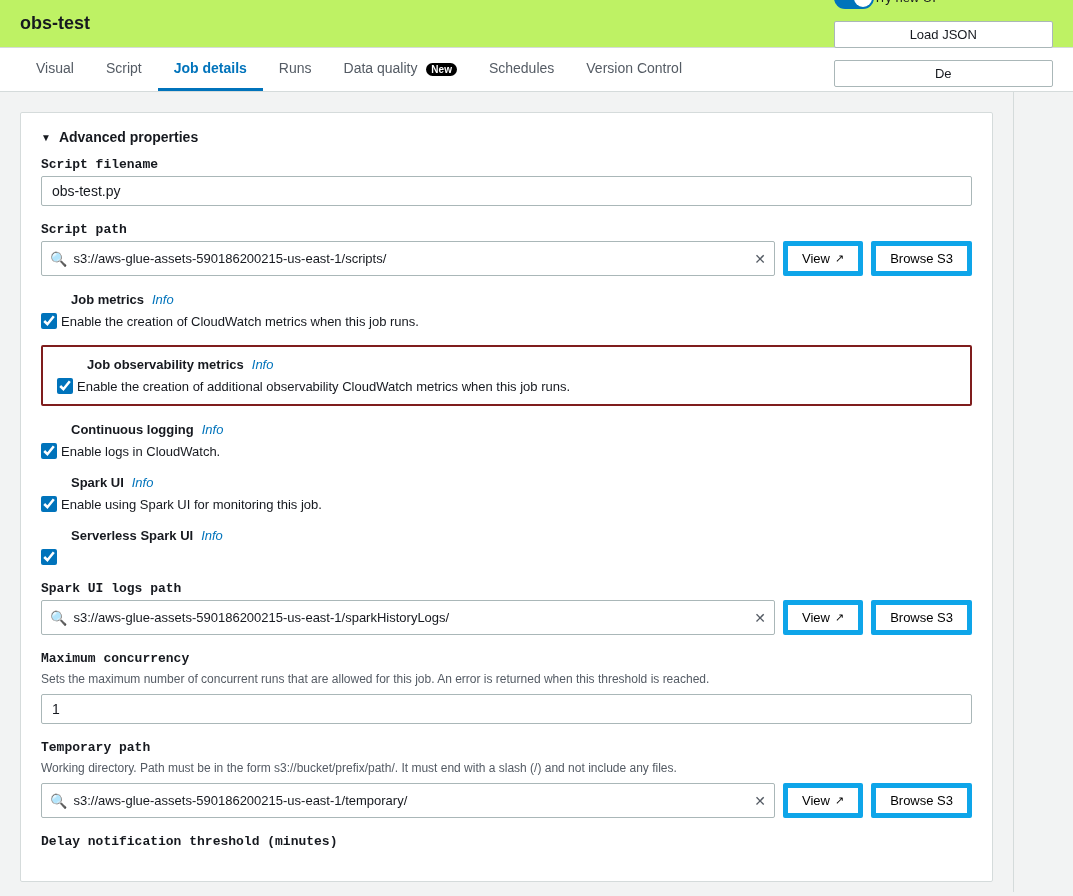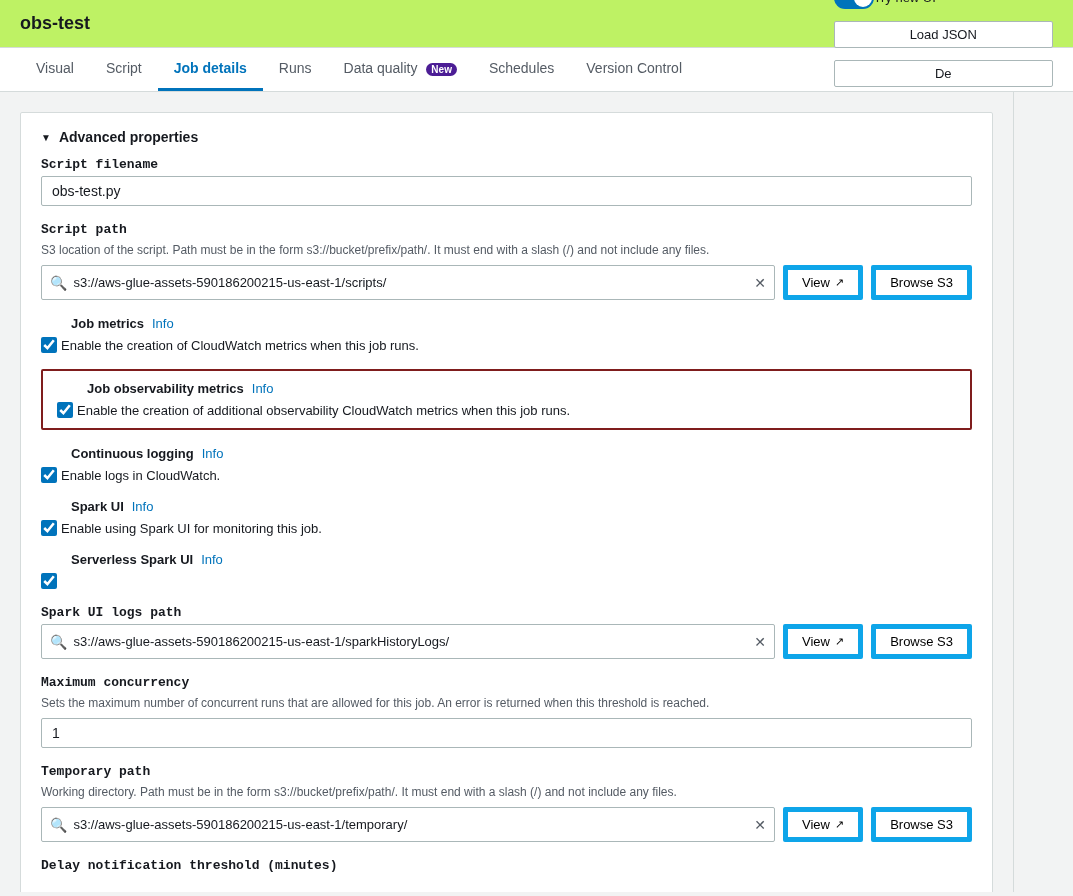--- a/index.html
+++ b/index.html
@@ -79,21 +79,21 @@
       cursor: pointer;
       border-bottom: 3px solid transparent;
       white-space: nowrap;
     }
     .tab.active {
       color: #0073bb;
       border-bottom: 3px solid #0073bb;
       font-weight: 600;
     }
     .tab .badge-new {
-      background: #4c1d95;
+      background: #000000;
       color: #fff;
       font-size: 10px;
       padding: 1px 5px;
       border-radius: 10px;
       margin-left: 5px;
       font-weight: 600;
       text-align: right;
     }
 
     
@@ -184,20 +184,21 @@
       align-items: center;
       gap: 5px;
     }
 
     .info-link {
       color: #0073bb;
       font-size: 13px;
       margin-left: 8px;
       cursor: pointer;
       text-decoration: none;
+      font-style: italic;
     }
 
     .checkbox-row {
       display: flex;
       align-items: center;
       gap: 4px;
       margin-top: 4px;
     }
     .checkbox-row input[type="checkbox"] {
       width: 16px;
@@ -289,21 +290,20 @@
         <span>Advanced properties</span>
       </div>
 
       <div class="field-group">
         <div class="field-label">Script filename</div>
         <input class="field-input" type="text" value="obs-test.py" style="">
       </div>
 
       <div class="field-group">
         <div class="field-label">Script path</div>
-        <div class="field-desc">S3 location of the script. Path must be in the form s3://bucket/prefix/path/. It must end with a slash (/) and not include any files.</div>
         <div class="input-with-buttons">
           <div class="search-input-wrap">
             <span class="search-icon">🔍</span>
             <input type="text" value="s3://aws-glue-assets-590186200215-us-east-1/scripts/" style="">
             <span class="clear-icon">✕</span>
           </div>
           <button class="btn-secondary">
             <span>View</span>
             <span class="external-icon">↗</span>
           </button>

